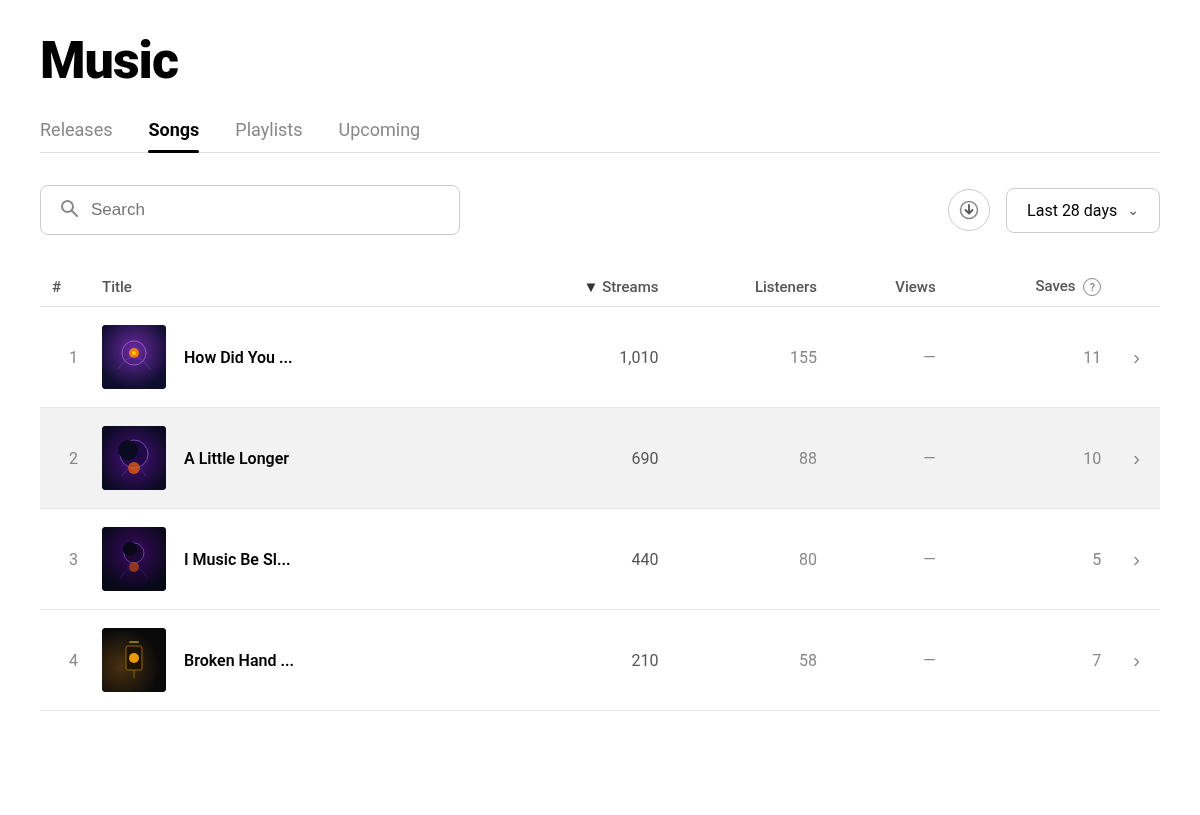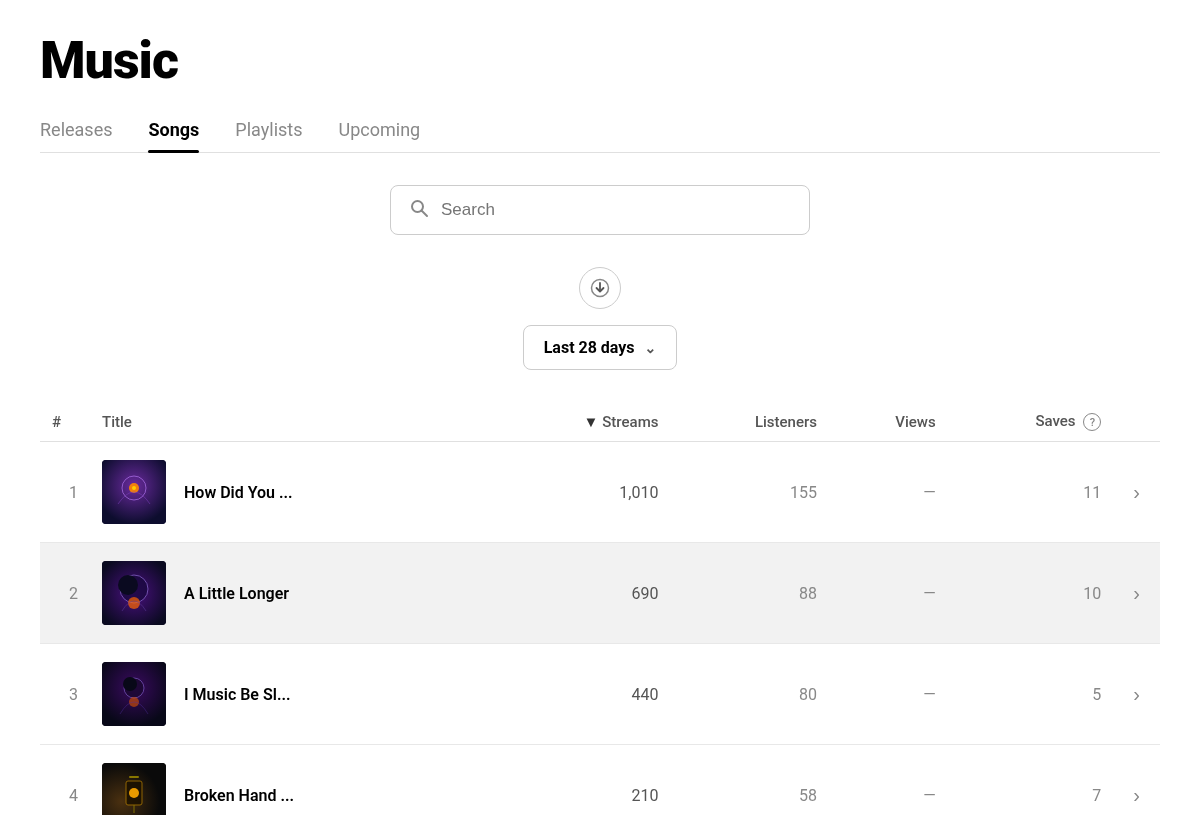--- a/index.html
+++ b/index.html
@@ -48,21 +48,20 @@
       height: 3px;
       background: #000;
       border-radius: 2px;
     }
 
     .toolbar {
       display: flex;
       align-items: center;
       gap: 16px;
       margin-bottom: 32px;
-      flex-direction: column;
     }
 
     .search-box {
       display: flex;
       align-items: center;
       gap: 12px;
       border: 1.5px solid #ccc;
       border-radius: 8px;
       padding: 12px 18px;
       width: 420px;
@@ -104,21 +103,21 @@
     .period-select {
       display: flex;
       align-items: center;
       gap: 10px;
       border: 1.5px solid #ccc;
       border-radius: 8px;
       padding: 12px 20px;
       background: #fff;
       cursor: pointer;
       font-size: 16px;
-      font-weight: 700;
+      font-weight: 400;
       white-space: nowrap;
     }
 
     .chevron-icon {
       color: #555;
       font-size: 14px;
     }
 
     .table {
       width: 100%;

